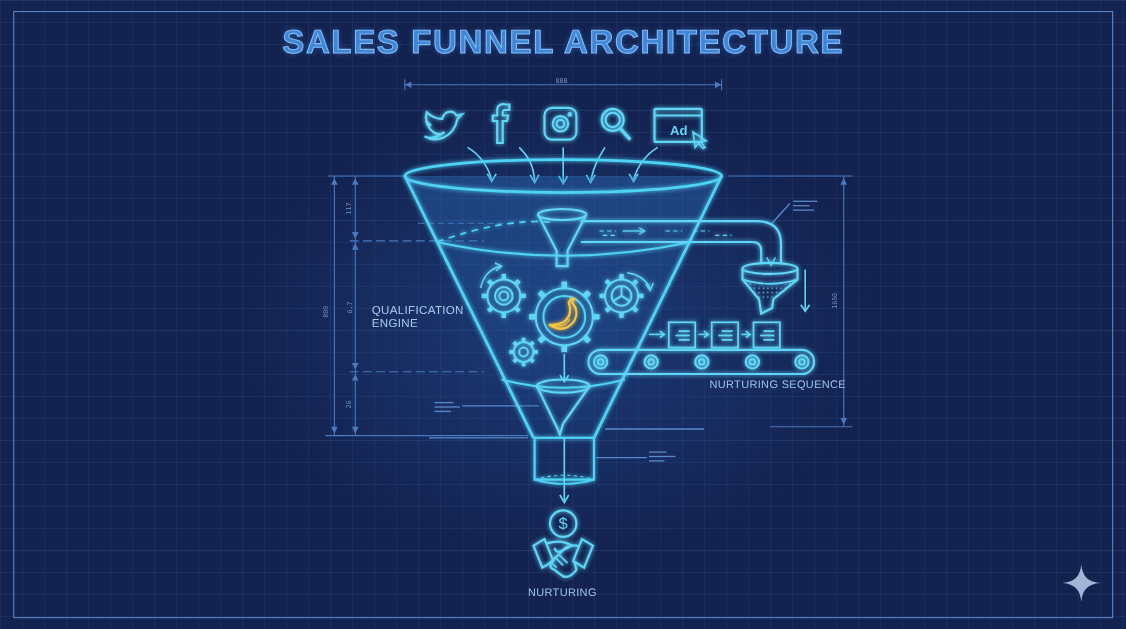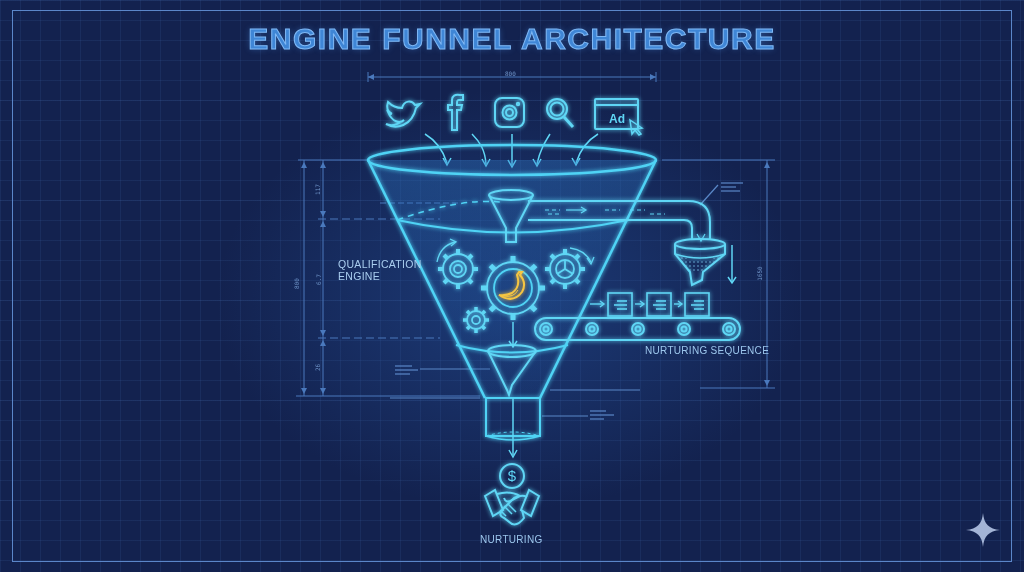--- a/index.html
+++ b/index.html
@@ -38,21 +38,21 @@
   }
   .rot { transform:rotate(-90deg); transform-origin:center; }
   .sparkle { position:absolute; left:964px; top:511px; width:38px; height:38px; }
 </style>
 </head>
 <body>
 
 <div class="canvas"></div>
 <div class="frame"></div>
 
-<div class="title">ENGINE FUNNEL ARCHITECTURE</div>
+<div class="title">SALES FUNNEL ARCHITECTURE</div>
 
 <svg class="diagram" width="1024" height="572" viewBox="0 0 1024 572">
   <defs>
     <filter id="glow" x="-20%" y="-20%" width="140%" height="140%">
       <feGaussianBlur stdDeviation="2" result="b"></feGaussianBlur>
       <feMerge>
           <feMergeNode in="b"></feMergeNode>
           <feMergeNode in="SourceGraphic"></feMergeNode>
         </feMerge>
     </filter>
@@ -321,21 +321,21 @@
       <path d="M485,496 L495,490 L503,510 L493,516 Z"></path>
       <path d="M539,496 L529,490 L521,510 L531,516 Z"></path>
       <path d="M497,494 Q510,490 520,496 L512,500 Q506,504 504,498"></path>
       <path d="M527,497 Q522,494 514,498 L502,510 Q498,516 504,518 L512,524 Q518,526 524,518 L522,510"></path>
       <path d="M500,510 L506,516 M504,506 L512,514 M508,504 L516,512" stroke-width="1.5"></path>
     </g>
   </g>
   <text x="512" y="481" fill="#5fd6f5" font-size="15" text-anchor="middle" font-family="Liberation Sans, sans-serif">$</text>
 </svg>
 
-<div class="lbl lbl-big" style="left:338px; top:258px; line-height:12px;">
+<div class="lbl lbl-big" style="left:338px; top:276px; line-height:12px;">
   <div>QUALIFICATION</div>
   <div>ENGINE</div>
 </div>
 <div class="lbl" style="left:604px; top:345px;padding-left:41px;">NURTURING SEQUENCE</div>
 <div class="lbl" style="left:480px; top:534px;">NURTURING</div>
 
 <div class="dim" style="left:505px; top:70px;">800</div>
 <div class="dim rot" style="left:291px; top:280px;">800</div>
 <div class="dim rot" style="left:312px; top:186px;">117</div>
 <div class="dim rot" style="left:313px; top:276px;">6.7</div>

